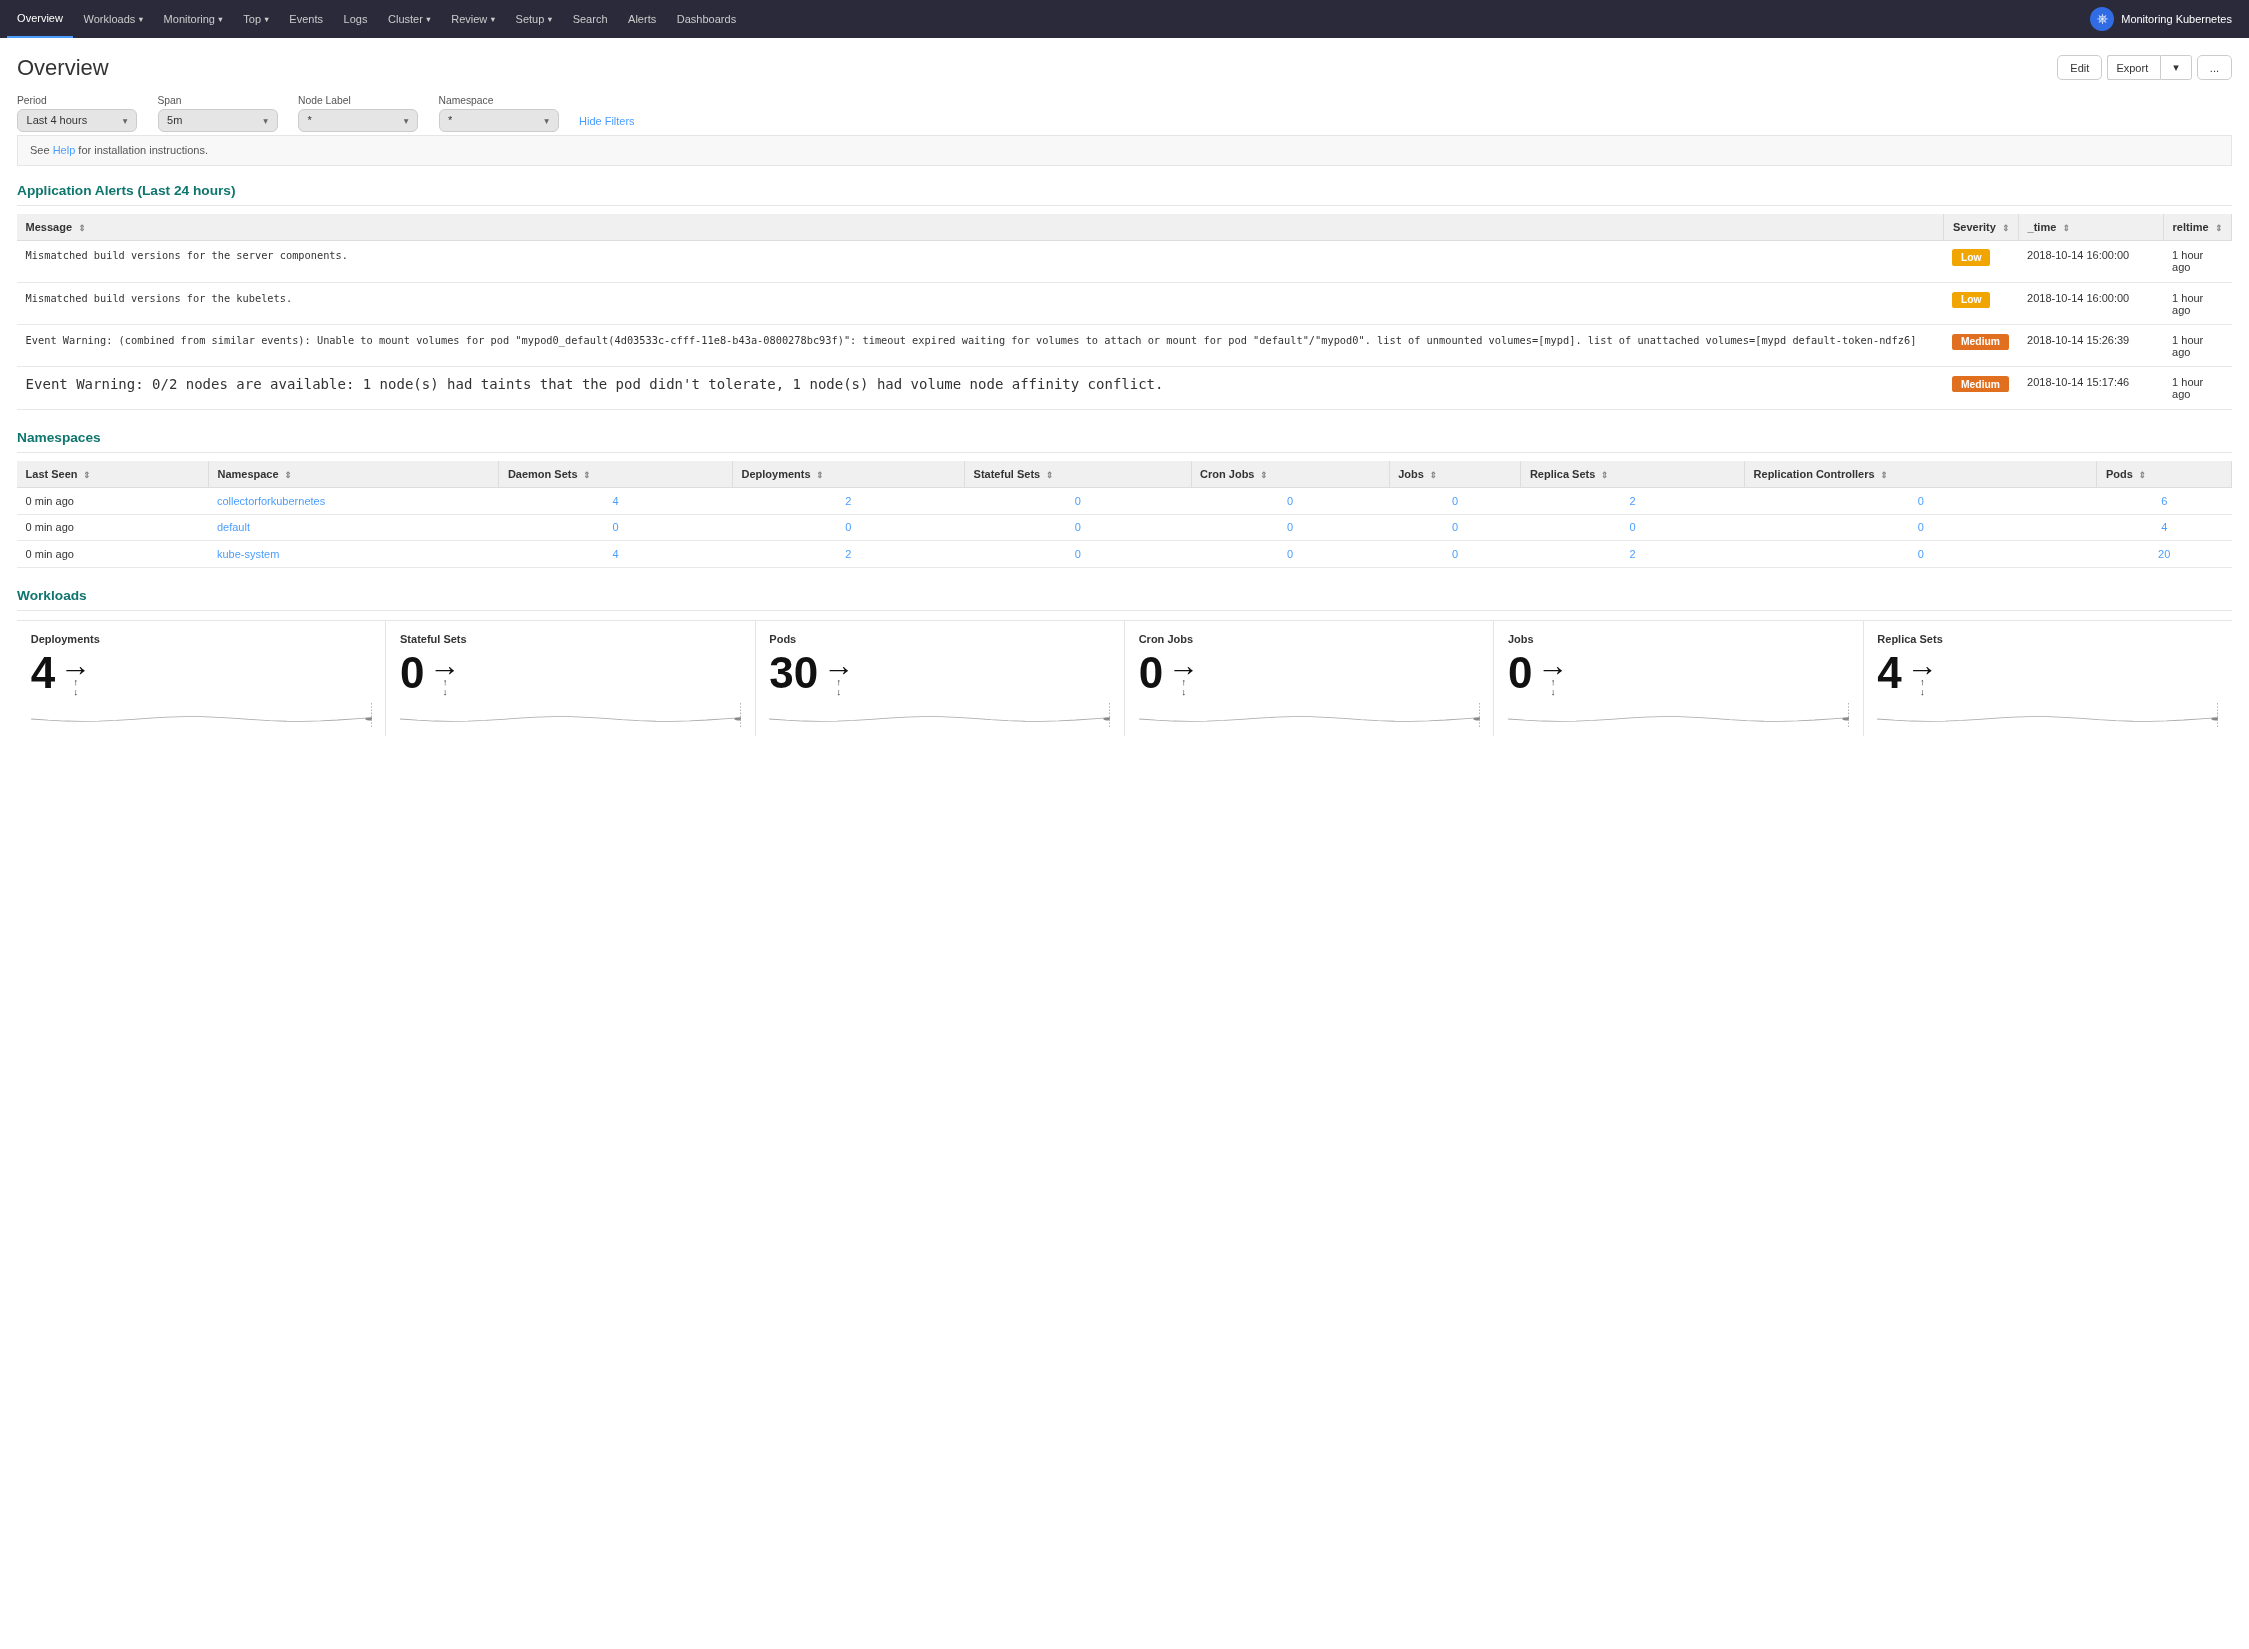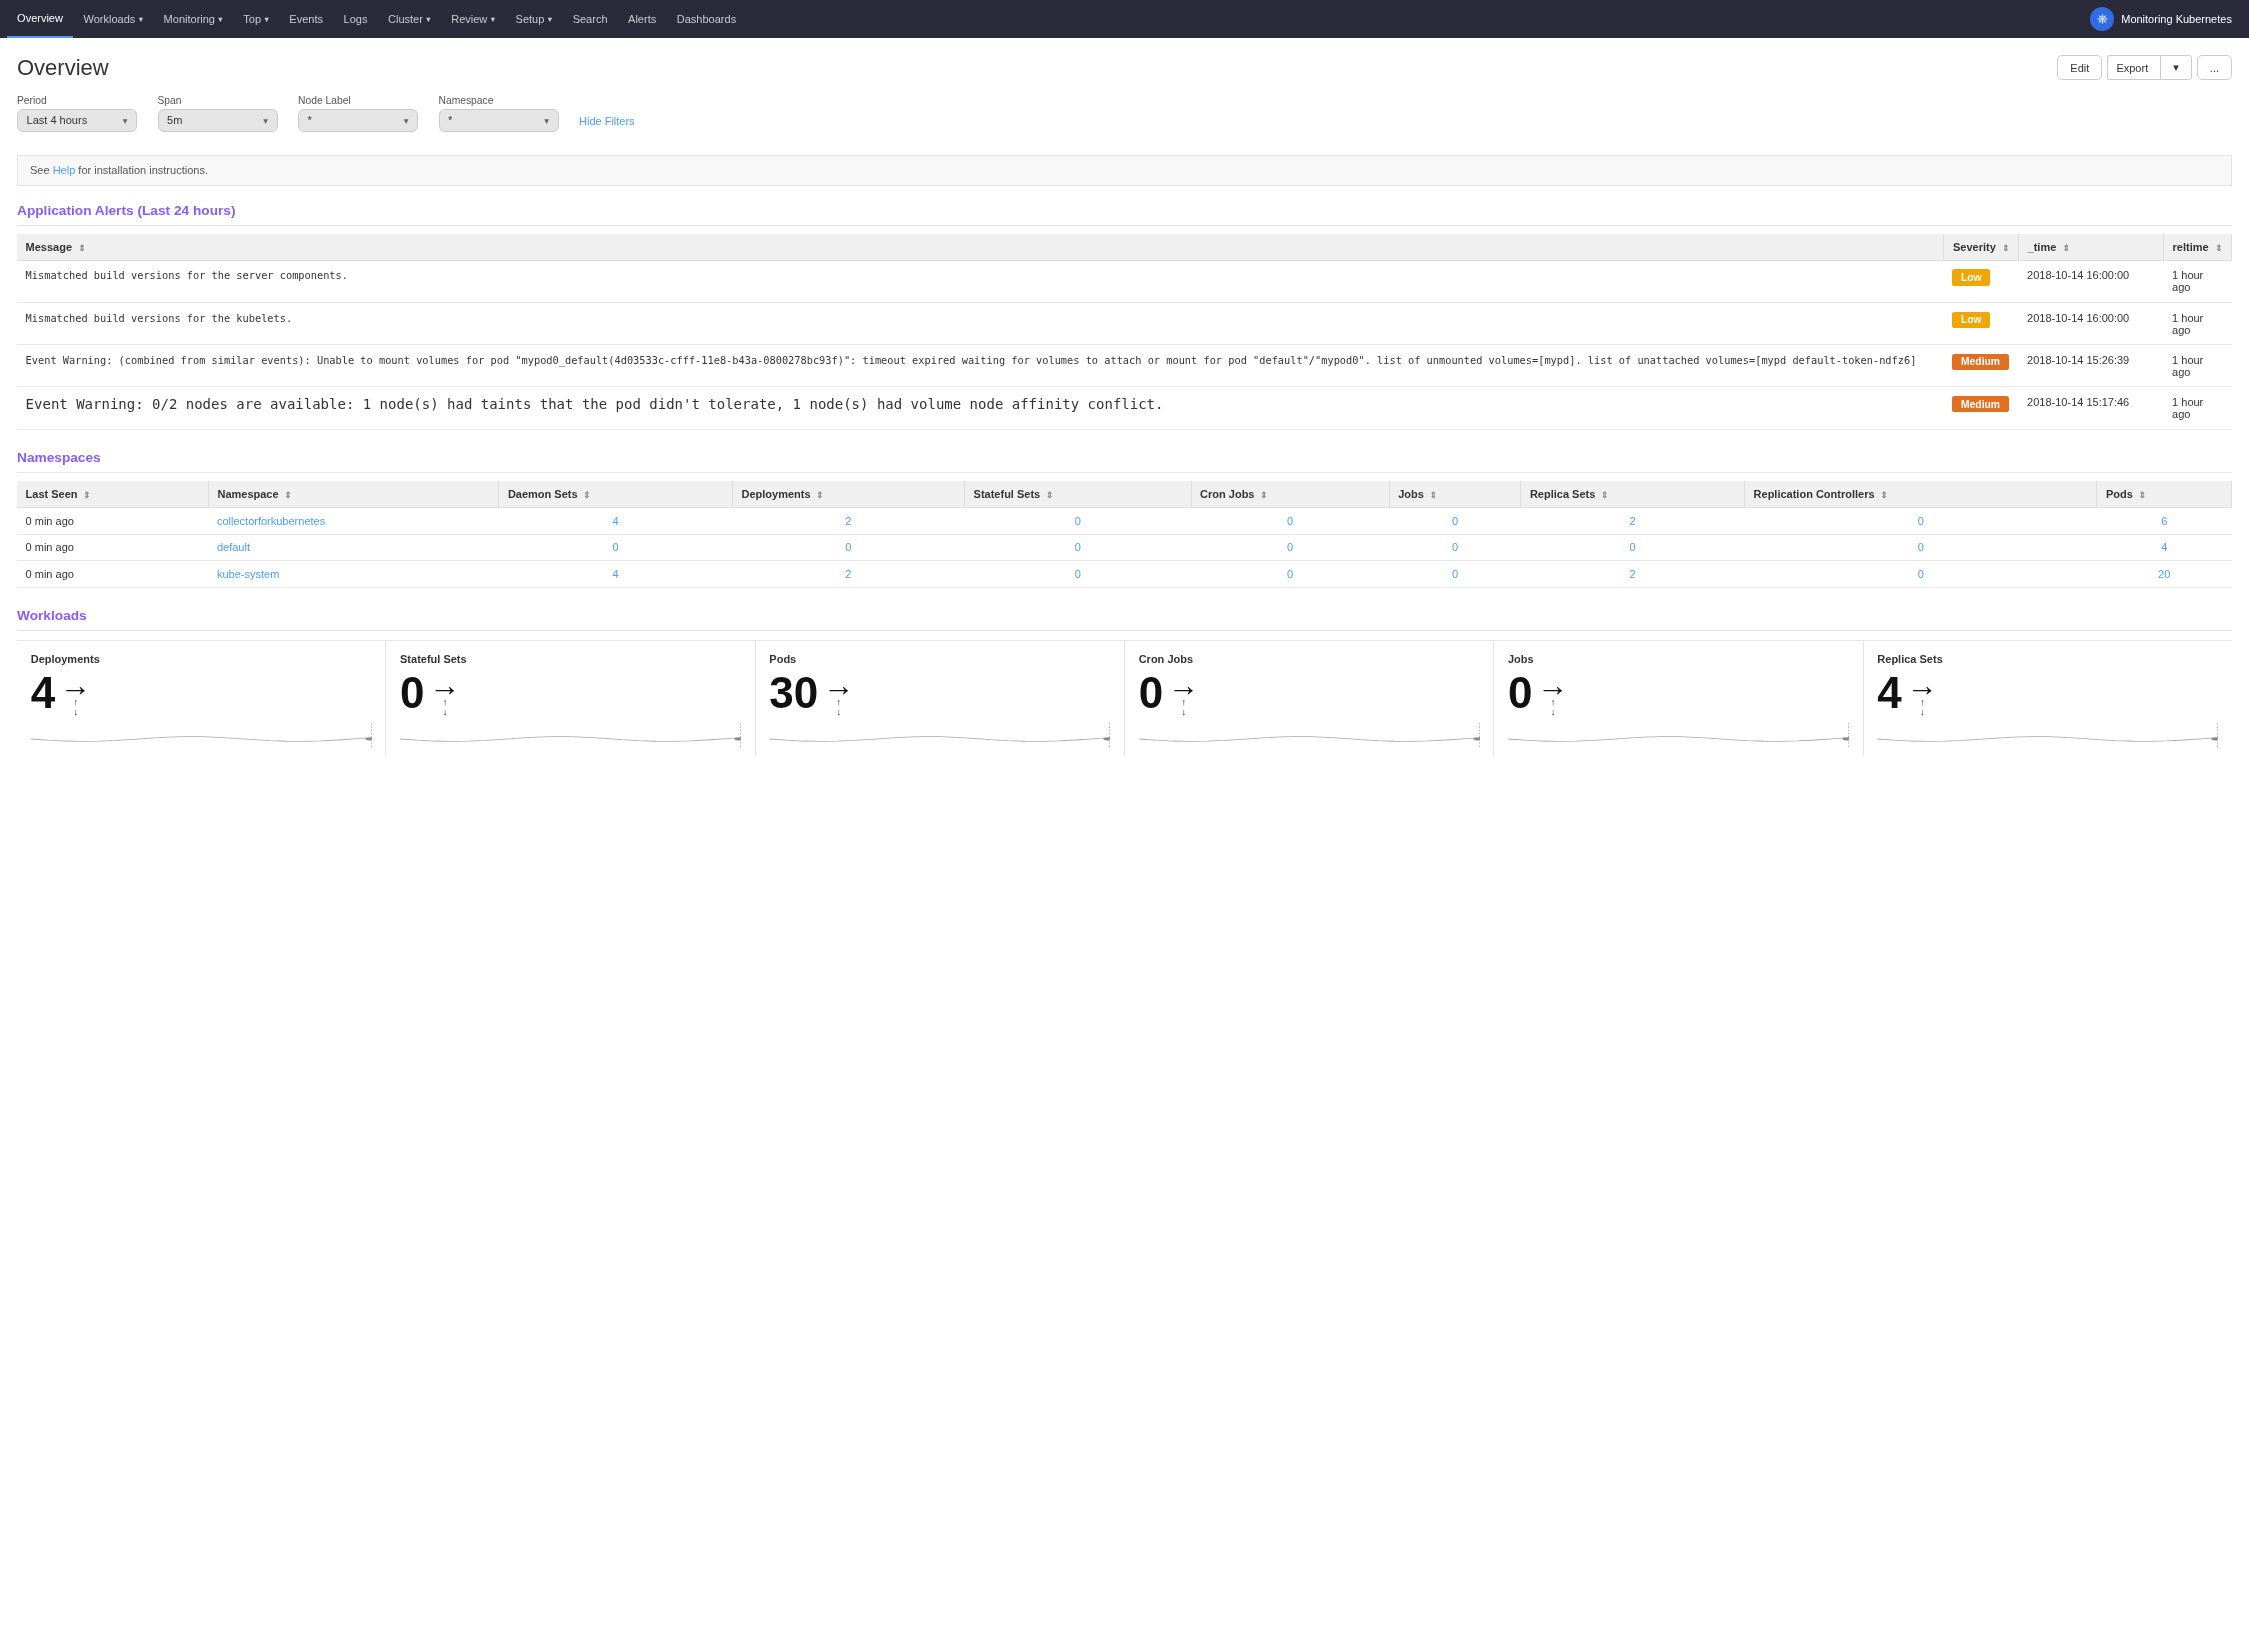--- a/index.html
+++ b/index.html
@@ -82,21 +82,21 @@
       display: flex;
     }
     .btn-group .btn:not(:last-child) { border-right: none; border-radius: 2.6px 0 0 2.6px; padding-left: 8px; }
     .btn-group .btn:last-child { border-radius: 0 2.6px 2.6px 0; }
 
     
     .filters-row {
       display: flex;
       align-items: center;
       gap: 20.5px;
-      margin-bottom: 23px;
+      margin-bottom: 3px;
     }
     .filter-group {
       display: flex;
       flex-direction: column;
       gap: 3.4px;
     }
     .filter-label {
       font-size: 10.3px;
       color: #555;
     }
@@ -123,21 +123,21 @@
       margin-bottom: 17px;
       font-size: 11px;
       color: #555;
     }
     .info-bar a { color: #4a9eff; text-decoration: none; }
 
     
     .section-title {
       font-size: 13.7px;
       font-weight: 600;
-      color: #8b5cf6;
+      color: #0f766e;
       margin-bottom: 8.6px;
       border-bottom: 0.9px solid #e5e5e5;
       padding-bottom: 6.8px;
     }
 
     
     .alerts-table {
       width: 100%;
       border-collapse: collapse;
       margin-bottom: 20.5px;

